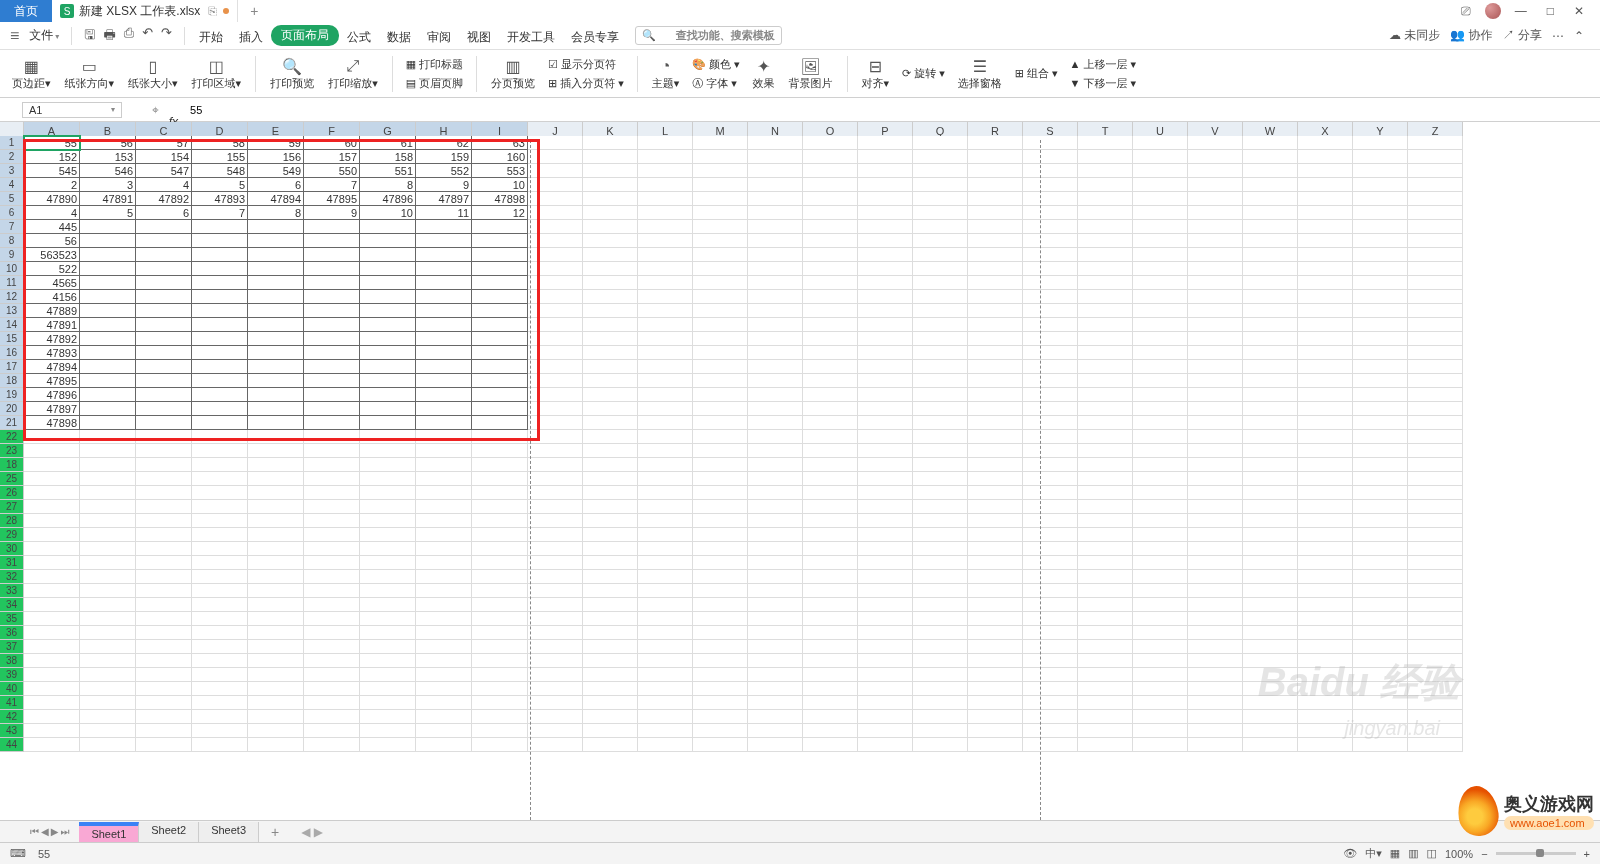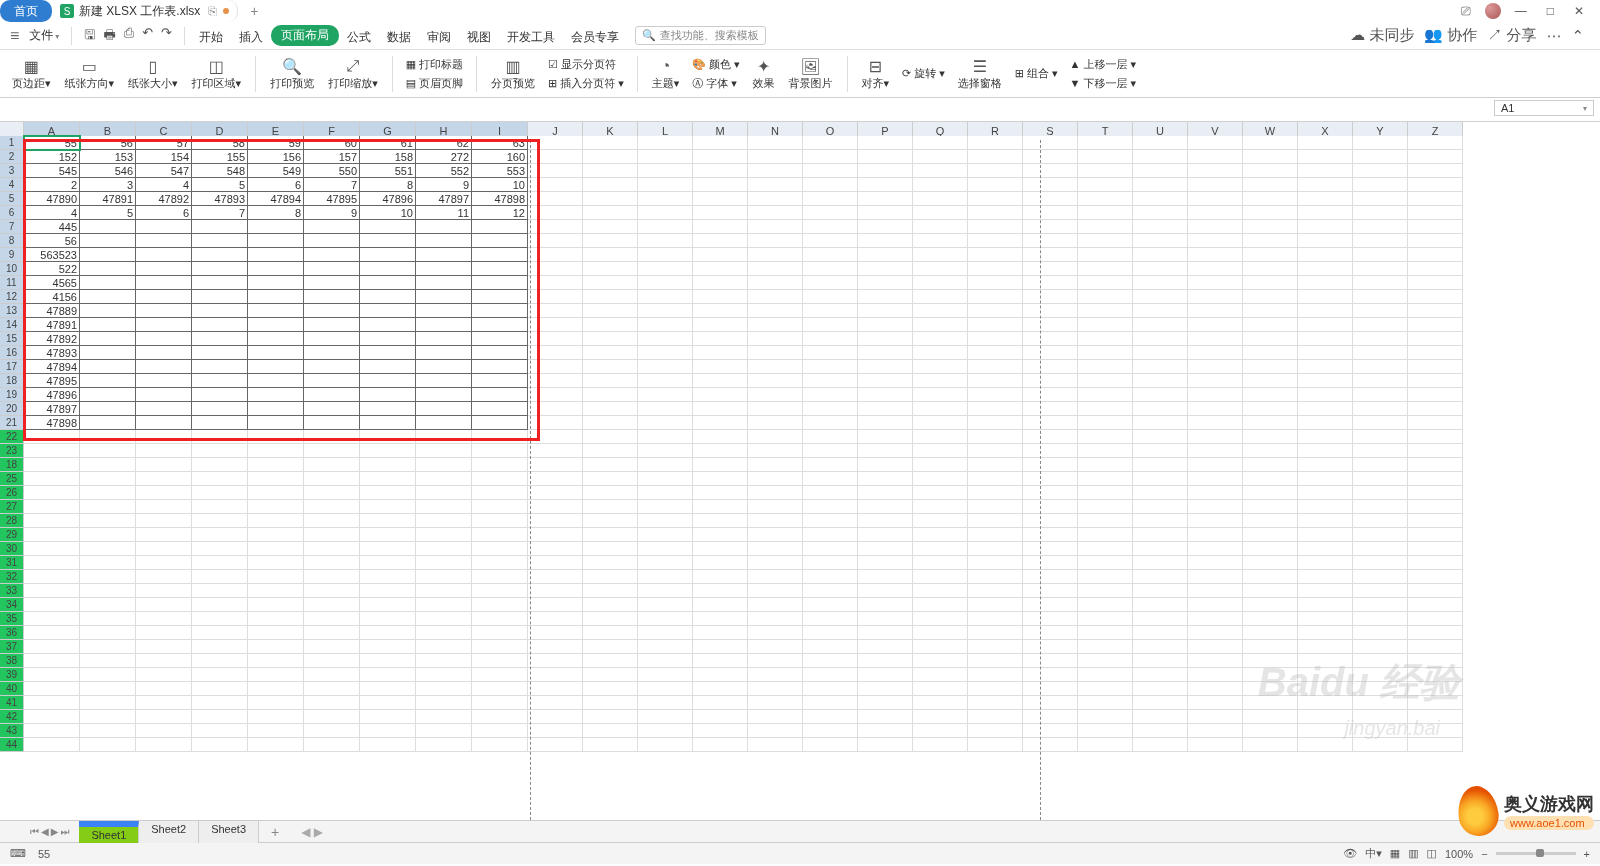--- a/index.html
+++ b/index.html
@@ -1,66 +1,66 @@
 <!DOCTYPE html>
 <html><head>
 <meta charset="utf-8">
 <style>
 * { margin: 0; padding: 0; box-sizing: border-box; font-family: "Microsoft YaHei", Arial, sans-serif; }
 body { width: 1600px; height: 866px; background: #fff; overflow: hidden; font-size: 12px; color: #333; position: relative; }
 .title-bar { height: 22px; background: #fff; display: flex; align-items: stretch; }
-.tab { display: flex; align-items: center; padding: 0 14px; font-size: 12px; position: relative; cursor: pointer; border-radius: 10px; }
+.tab { display: flex; align-items: center; padding: 0 14px; font-size: 12px; position: relative; cursor: pointer; }
 .tab.home { background: #2f7dd1; color: #fff; }
 .tab.file { background: #fff; color: #333; border-right: 1px solid #e0e0e0; padding: 0 8px; }
 .tab.file .xicon { width: 14px; height: 14px; background: #1fa463; color: #fff; border-radius: 2px; display: inline-flex; align-items: center; justify-content: center; font-size: 10px; margin-right: 5px; }
 .tab .close-x { margin-left: 8px; color: #888; font-size: 11px; }
 .tab .dot { width: 6px; height: 6px; background: #e8924a; border-radius: 50%; margin-left: 6px; }
 .tab.plus { padding: 0 12px; color: #888; font-size: 14px; }
 .win-controls { margin-left: auto; display: flex; align-items: center; gap: 8px; padding-right: 10px; color: #555; }
 .win-controls span { padding: 2px 6px; cursor: pointer; }
 .avatar { width: 16px; height: 16px; border-radius: 50%; background: radial-gradient(circle at 30% 30%, #d99, #a55); }
 .menu-bar { height: 28px; background: #fff; display: flex; align-items: center; padding: 0 6px; border-bottom: 1px solid #e0e0e0; }
 .ham { font-size: 16px; color: #666; padding: 0 4px; cursor: pointer; }
 .file-menu { padding: 0 6px; font-size: 12px; cursor: pointer; }
 .dd { font-size: 8px; color: #888; margin-left: 2px; }
 .qat { display: flex; gap: 8px; margin: 0 6px; color: #555; }
 .qat span { cursor: pointer; font-size: 13px; }
 .divider { width: 1px; height: 18px; background: #ddd; margin: 0 6px; }
 .menu-item { padding: 0 8px; font-size: 12px; cursor: pointer; color: #333; }
 .menu-item.active { background: #1fa463; color: #fff; border-radius: 10px; padding: 2px 10px; }
 .search-box { display: flex; align-items: center; border: 1px solid #ccc; border-radius: 3px; padding: 1px 6px; margin-left: 8px; font-size: 11px; color: #888; }
 .right-menu { margin-left: auto; display: flex; align-items: center; gap: 10px; color: #555; padding-right: 10px; }
-.right-menu span { cursor: pointer; font-size: 15px; }
+.right-menu span { cursor: pointer; font-size: 12px; }
 .ribbon { height: 48px; background: #fff; border-bottom: 1px solid #d0d0d0; display: flex; align-items: center; padding: 0 8px; gap: 4px; }
 .rib-group { display: flex; align-items: center; gap: 6px; }
 .rib-btn { display: flex; flex-direction: column; align-items: center; justify-content: center; padding: 2px 4px; cursor: pointer; font-size: 11px; color: #333; }
 .rib-btn .ico { font-size: 16px; color: #555; height: 20px; display: flex; align-items: center; }
 .rib-small { display: flex; align-items: center; font-size: 11px; color: #333; gap: 3px; cursor: pointer; padding: 1px 3px; }
 .rib-col { display: flex; flex-direction: column; gap: 2px; }
 .vdiv { width: 1px; height: 36px; background: #ddd; margin: 0 6px; }
-.formula-bar { height: 24px; background: #fff; border-bottom: 1px solid #d0d0d0; display: flex; align-items: flex-end; padding: 2px 6px; flex-direction: column; }
+.formula-bar { height: 24px; background: #fff; border-bottom: 1px solid #d0d0d0; display: flex; align-items: center; padding: 2px 22px; }
 .name-box { width: 100px; border: 1px solid #ccc; padding: 1px 6px; font-size: 11px; display: flex; align-items: center; justify-content: space-between; }
 .fx-area { display: flex; align-items: center; margin-left: 30px; gap: 10px; font-size: 12px; }
 .fx-input { border: none; outline: none; font-size: 11px; width: 400px; padding: 2px; }
 .grid-container { position: relative; height: 698px; overflow: hidden; }
 .grid { display: grid; grid-template-columns: 24px repeat(9, 56px) repeat(17, 55px); grid-auto-rows: 14px; font-size: 11px; }
 .hdr { background: #e8eef4; border-right: 1px solid #ccc; border-bottom: 1px solid #ccc; text-align: center; color: #444; font-size: 11px; height: 18px; line-height: 18px; }
 .hdr.sel { background: #c4d6e8; }
 .corner { background: #e8eef4; border-right: 1px solid #ccc; border-bottom: 1px solid #ccc; height: 18px; }
 .rowh { background: #22c55e; border-right: 1px solid #ccc; border-bottom: 1px solid #ccc; text-align: center; color: #444; font-size: 10px; line-height: 14px; }
 .rowh.sel { background: #c4d6e8; }
 .cell { border-right: 1px solid #ddd; border-bottom: 1px solid #ddd; text-align: right; padding-right: 2px; line-height: 14px; font-size: 11px; background: #fff; }
 .cell.databorder { border-right: 1px solid #666; border-bottom: 1px solid #666; }
 .cell.active { outline: 2px solid #1fa463; outline-offset: -1px; z-index: 5; position: relative; }
 .red-box { position: absolute; border: 3px solid #e22; pointer-events: none; z-index: 10; }
 .page-break-v { position: absolute; top: 18px; bottom: 0; border-left: 1px dashed #888; z-index: 3; }
 .sheet-tabs { height: 22px; background: #f4f4f4; border-top: 1px solid #ccc; display: flex; align-items: center; padding-left: 30px; }
 .nav-arrows { display: flex; gap: 2px; color: #888; font-size: 10px; margin-right: 10px; }
 .stab { padding: 2px 12px; font-size: 11px; border-right: 1px solid #ccc; cursor: pointer; background: #eee; }
-.stab.active { background: #84cc16; border-top: 6px solid #3b82f6; }
+.stab.active { background: #f9a8d4; border-top: 4px solid #3b82f6; }
 .stab.plus { background: transparent; border: none; color: #888; font-size: 14px; }
 .status-bar { height: 22px; background: #f4f4f4; border-top: 1px solid #ccc; display: flex; align-items: center; padding: 0 10px; font-size: 11px; color: #555; }
 .status-bar .sleft { display: flex; align-items: center; gap: 12px; }
 .status-bar .sright { margin-left: auto; display: flex; align-items: center; gap: 8px; }
 .zoom-slider { width: 80px; height: 3px; background: #ccc; position: relative; }
 .zoom-slider::after { content: ''; position: absolute; left: 50%; top: -3px; width: 8px; height: 8px; background: #888; border-radius: 2px; }
 .watermark1 { position: absolute; right: 140px; bottom: 110px; font-size: 40px; color: rgba(180,180,180,0.35); font-weight: bold; font-style: italic; pointer-events: none; z-index: 2; margin-left: 36px; }
 .watermark2 { position: absolute; right: 160px; bottom: 80px; font-size: 20px; color: rgba(180,180,180,0.35); font-style: italic; pointer-events: none; z-index: 2; }
 .logo-corner { position: absolute; right: 6px; bottom: 30px; display: flex; align-items: center; gap: 6px; z-index: 20; }
 .logo-flame { width: 40px; height: 50px; background: radial-gradient(circle at 40% 60%, #fecb3e 20%, #f9a825 40%, #e65100 70%); border-radius: 50% 50% 50% 50% / 60% 60% 40% 40%; transform: rotate(-8deg); }
@@ -107,21 +107,21 @@
       <span class="menu-item active">页面布局</span>
       <span class="menu-item">公式</span>
       <span class="menu-item">数据</span>
       <span class="menu-item">审阅</span>
       <span class="menu-item">视图</span>
       <span class="menu-item">开发工具</span>
       <span class="menu-item">会员专享</span>
     </div>
   <div class="search-box">
     <span>🔍</span>
-    <span style="margin-left:4px;">查找功能、搜索模板</span>
+    <span style="margin-left:20px;font-weight:bold;">查找功能、搜索模板</span>
   </div>
   <div class="right-menu">
     <span>☁ <span>未同步</span></span>
     <span>👥 <span>协作</span></span>
     <span>↗ <span>分享</span></span>
     <span>⋯</span>
     <span>⌃</span>
   </div>
 </div>
 
@@ -293,21 +293,21 @@
       <div class="cell"></div>
       <div class="cell"></div>
       <div class="rowh sel">2</div>
       <div class="cell databorder">152</div>
       <div class="cell databorder">153</div>
       <div class="cell databorder">154</div>
       <div class="cell databorder">155</div>
       <div class="cell databorder">156</div>
       <div class="cell databorder">157</div>
       <div class="cell databorder">158</div>
-      <div class="cell databorder">272</div>
+      <div class="cell databorder">159</div>
       <div class="cell databorder">160</div>
       <div class="cell"></div>
       <div class="cell"></div>
       <div class="cell"></div>
       <div class="cell"></div>
       <div class="cell"></div>
       <div class="cell"></div>
       <div class="cell"></div>
       <div class="cell"></div>
       <div class="cell"></div>

